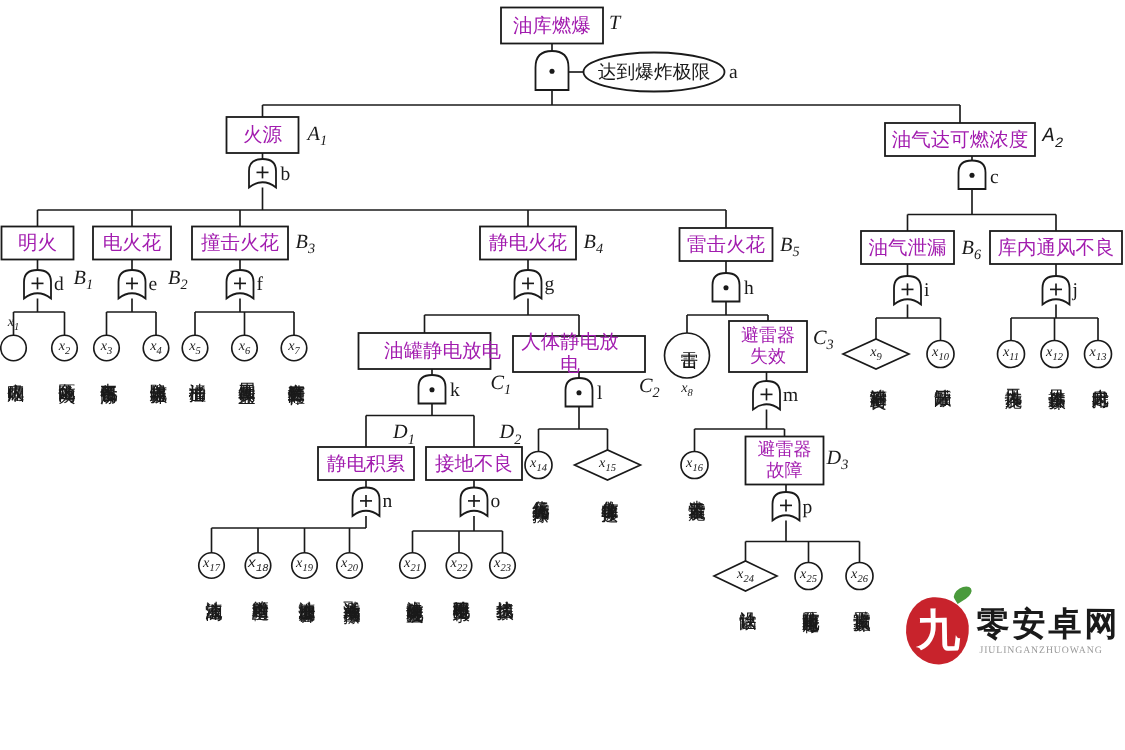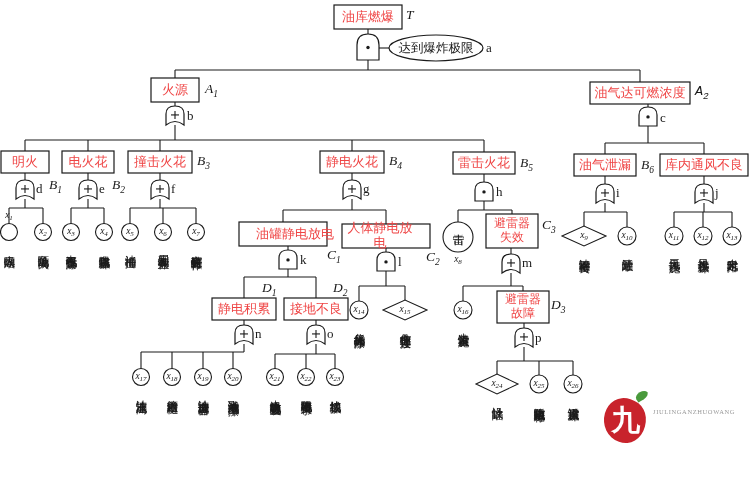--- a/index.html
+++ b/index.html
@@ -1,20 +1,20 @@
 <!DOCTYPE html>
 <html><head>
 <meta charset="utf-8">
 <style>
   html,body{margin:0;padding:0;background:#fff;}
   .stage{position:relative;width:750px;height:500px;background:#fff;overflow:hidden;
          font-family:"Liberation Serif","DejaVu Serif",serif;color:#1a1a1a;}
   #tree-svg{position:absolute;left:0;top:0;}
   .box-text{position:absolute;display:flex;align-items:center;justify-content:center;
-            text-align:center;font-size:13px;line-height:1.15;white-space:pre-line;color:#ef4444;}
+            text-align:center;font-size:13px;line-height:1.15;white-space:pre-line;color:#a21caf;}
   .lbl{position:absolute;font-style:italic;font-size:13.5px;color:#1a1a1a;}
   .lbl sub{font-size:9.5px;font-style:italic;}
   .gate-letter{position:absolute;font-size:13px;color:#1a1a1a;}
   .evt-label{position:absolute;transform:translate(-50%,-50%);font-style:italic;
              font-size:9.5px;white-space:nowrap;color:#1a1a1a;}
   .evt-label sub{font-size:7px;font-style:italic;}
   .vtext{position:absolute;writing-mode:vertical-rl;font-size:11.5px;line-height:13px;
          letter-spacing:0.5px;color:#1a1a1a;white-space:nowrap;}
   .inner-vtext{position:absolute;writing-mode:vertical-rl;font-size:11.5px;line-height:13px;color:#1a1a1a;}
   .ellipse-text{position:absolute;display:flex;align-items:center;justify-content:center;
@@ -291,21 +291,21 @@
       <div class="evt-label" style="left: 732px; top: 236px;"><i>x</i><sub>13</sub></div>
       <div class="vtext" style="left: 725.5px; top: 250px;">未定时排风</div>
       <div class="evt-label" style="left: 359px; top: 310px;"><i>x</i><sub>14</sub></div>
       <div class="vtext" style="left: 352.5px; top: 324px;">化纤品与人体摩擦</div>
       <div class="evt-label" style="left: 405px; top: 310px;"><i>x</i><sub>15</sub></div>
       <div class="vtext" style="left: 398.5px; top: 324px;">作业中与导体接近</div>
       <div class="evt-label" style="left: 463px; top: 310px;"><i>x</i><sub>16</sub></div>
       <div class="vtext" style="left: 456.5px; top: 324px;">未装避雷设施</div>
       <div class="evt-label" style="left: 141px; top: 377px;"><i>x</i><sub>17</sub></div>
       <div class="vtext" style="left: 134.5px; top: 391px;">油液流速高</div>
-      <div class="evt-label" style="left: 172px; top: 377px;"><i>x</i><sub>18</sub></div>
+      <div class="evt-label" style="left: 172px; top: 377px; font-family: Liberation Mono, monospace;"><i>x</i><sub>18</sub></div>
       <div class="vtext" style="left: 165.5px; top: 391px;">管道内壁粗糙</div>
       <div class="evt-label" style="left: 203px; top: 377px;"><i>x</i><sub>19</sub></div>
       <div class="vtext" style="left: 196.5px; top: 391px;">油液冲击金属容器</div>
       <div class="evt-label" style="left: 233px; top: 377px;"><i>x</i><sub>20</sub></div>
       <div class="vtext" style="left: 226.5px; top: 391px;">飞溅油液与空气摩擦</div>
       <div class="evt-label" style="left: 275px; top: 377px;"><i>x</i><sub>21</sub></div>
       <div class="vtext" style="left: 268.5px; top: 391px;">未设防静电接地装置</div>
       <div class="evt-label" style="left: 306px; top: 377px;"><i>x</i><sub>22</sub></div>
       <div class="vtext" style="left: 299.5px; top: 391px;">接地电阻不符要求</div>
       <div class="evt-label" style="left: 335px; top: 377px;"><i>x</i><sub>23</sub></div>
@@ -317,16 +317,17 @@
       <div class="evt-label" style="left: 573px; top: 384px;"><i>x</i><sub>26</sub></div>
       <div class="vtext" style="left: 566.5px; top: 398px;">避雷设施损坏</div>
     </div>
 
   <div class="watermark">
     <div class="wm-seal">
       <span class="glyph">九</span>
       <i class="wm-leaf"></i>
     </div>
     <div class="wm-right">
+      <div class="wm-name">零安卓网</div>
       <div class="wm-sub">JIULINGANZHUOWANG</div>
     </div>
   </div>
 </div>
 
 </body></html>

